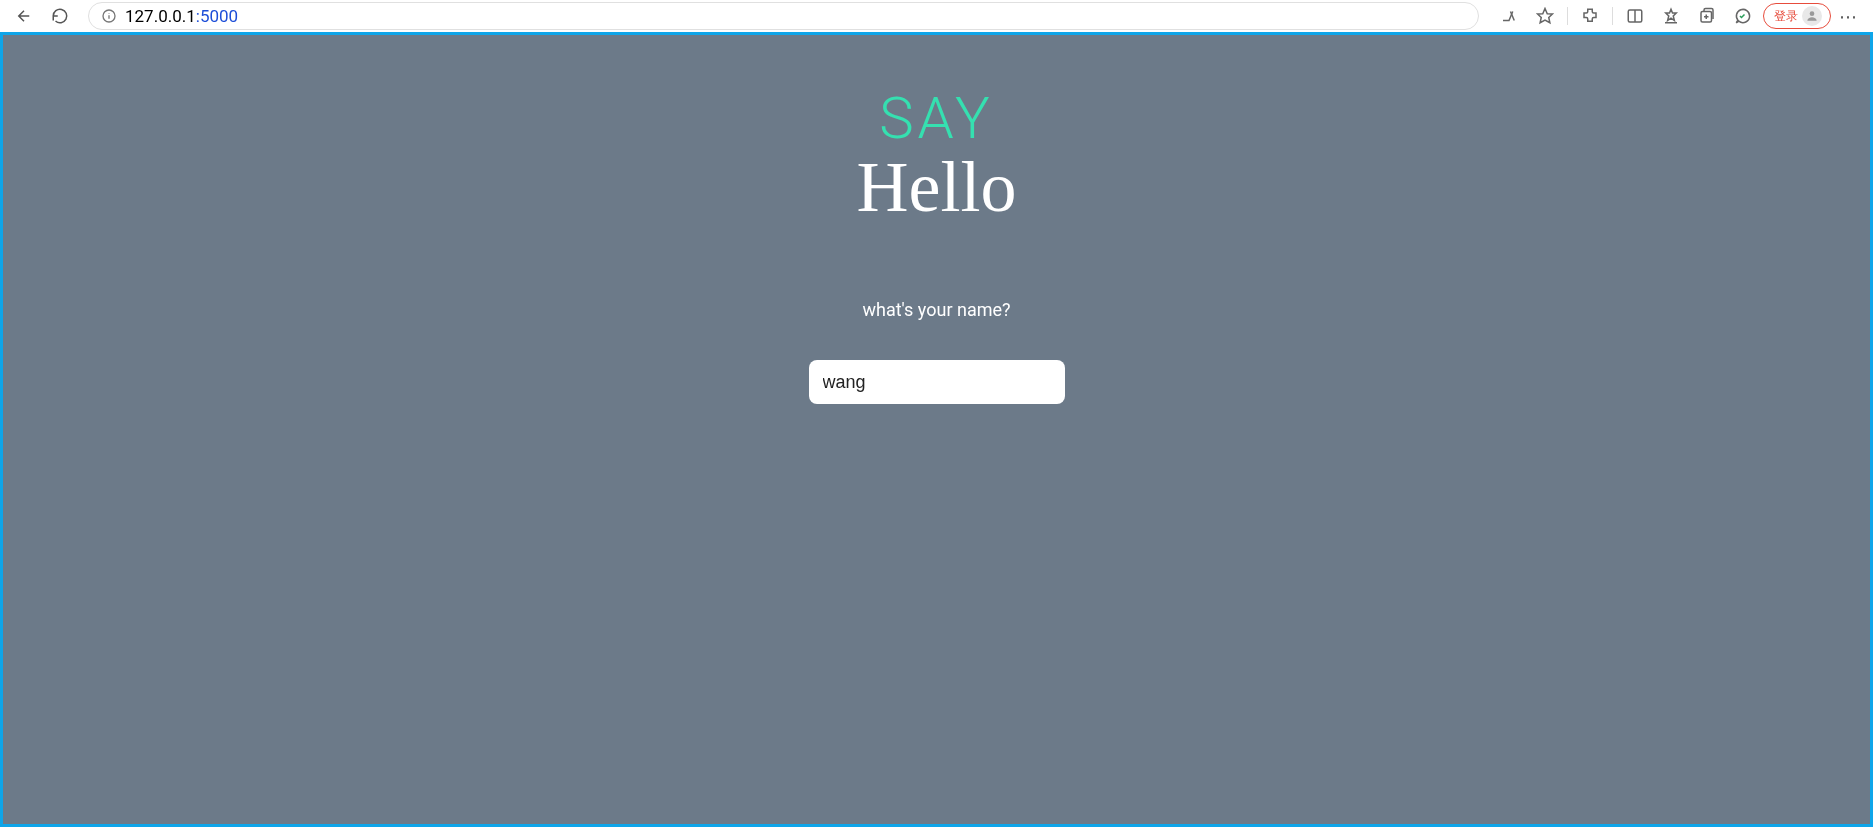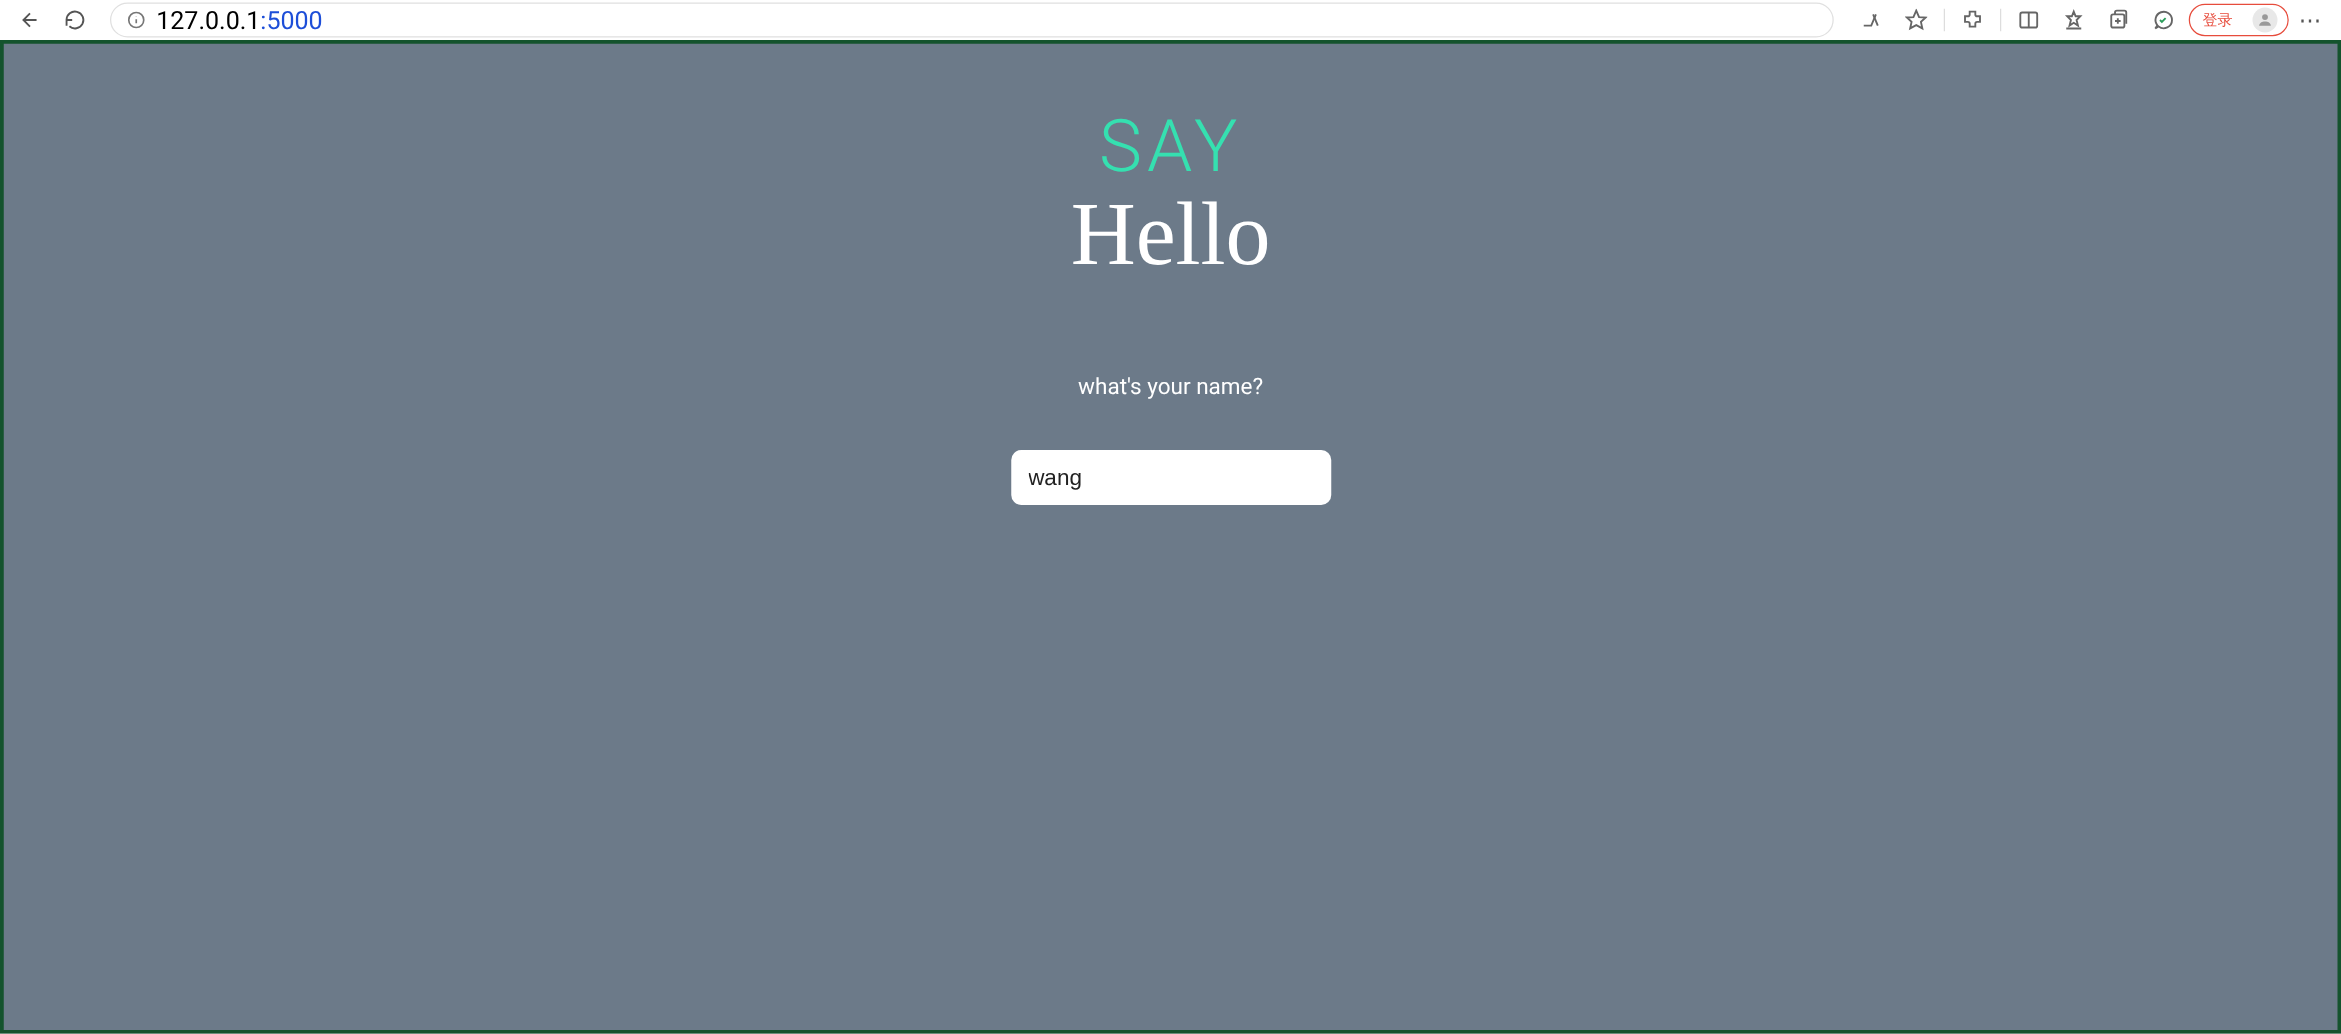--- a/index.html
+++ b/index.html
@@ -50,21 +50,21 @@
     }
     .info-icon {
       width: 16px;
       height: 16px;
       display: flex;
       align-items: center;
       justify-content: center;
       color: #777;
     }
     .url-text {
-      font-size: 20px;
+      font-size: 17px;
       color: #333;
       display: flex;
     }
     .url-host { color: #000; }
     .url-port { color: #1d4ed8; }
     .right-icons {
       display: flex;
       align-items: center;
       gap: 4px;
     }
@@ -80,21 +80,21 @@
     .chrome-icon svg { width: 18px; height: 18px; }
     .sep {
       width: 1px;
       height: 18px;
       background: #ddd;
       margin: 0 2px;
     }
     .login-pill {
       display: flex;
       align-items: center;
-      gap: 16px;
+      gap: 4px;
       border: 1px solid #e74c3c;
       border-radius: 14px;
       padding: 2px 8px 2px 10px;
       cursor: pointer;
     }
     .login-pill span {
       color: #e74c3c;
       font-size: 12px;
       font-weight: 500;
     }
@@ -116,21 +116,21 @@
       align-items: center;
       justify-content: center;
       cursor: pointer;
       color: #555;
       font-size: 18px;
       letter-spacing: 2px;
     }
     .app-area {
       height: 795px;
       padding: 3px;
-      background: #14532d;
+      background: #0ea5e9;
     }
     .app-content {
       width: 100%;
       height: 100%;
       background: #6c7a89;
       display: flex;
       flex-direction: column;
       align-items: center;
       padding-top: 54px;
     }

